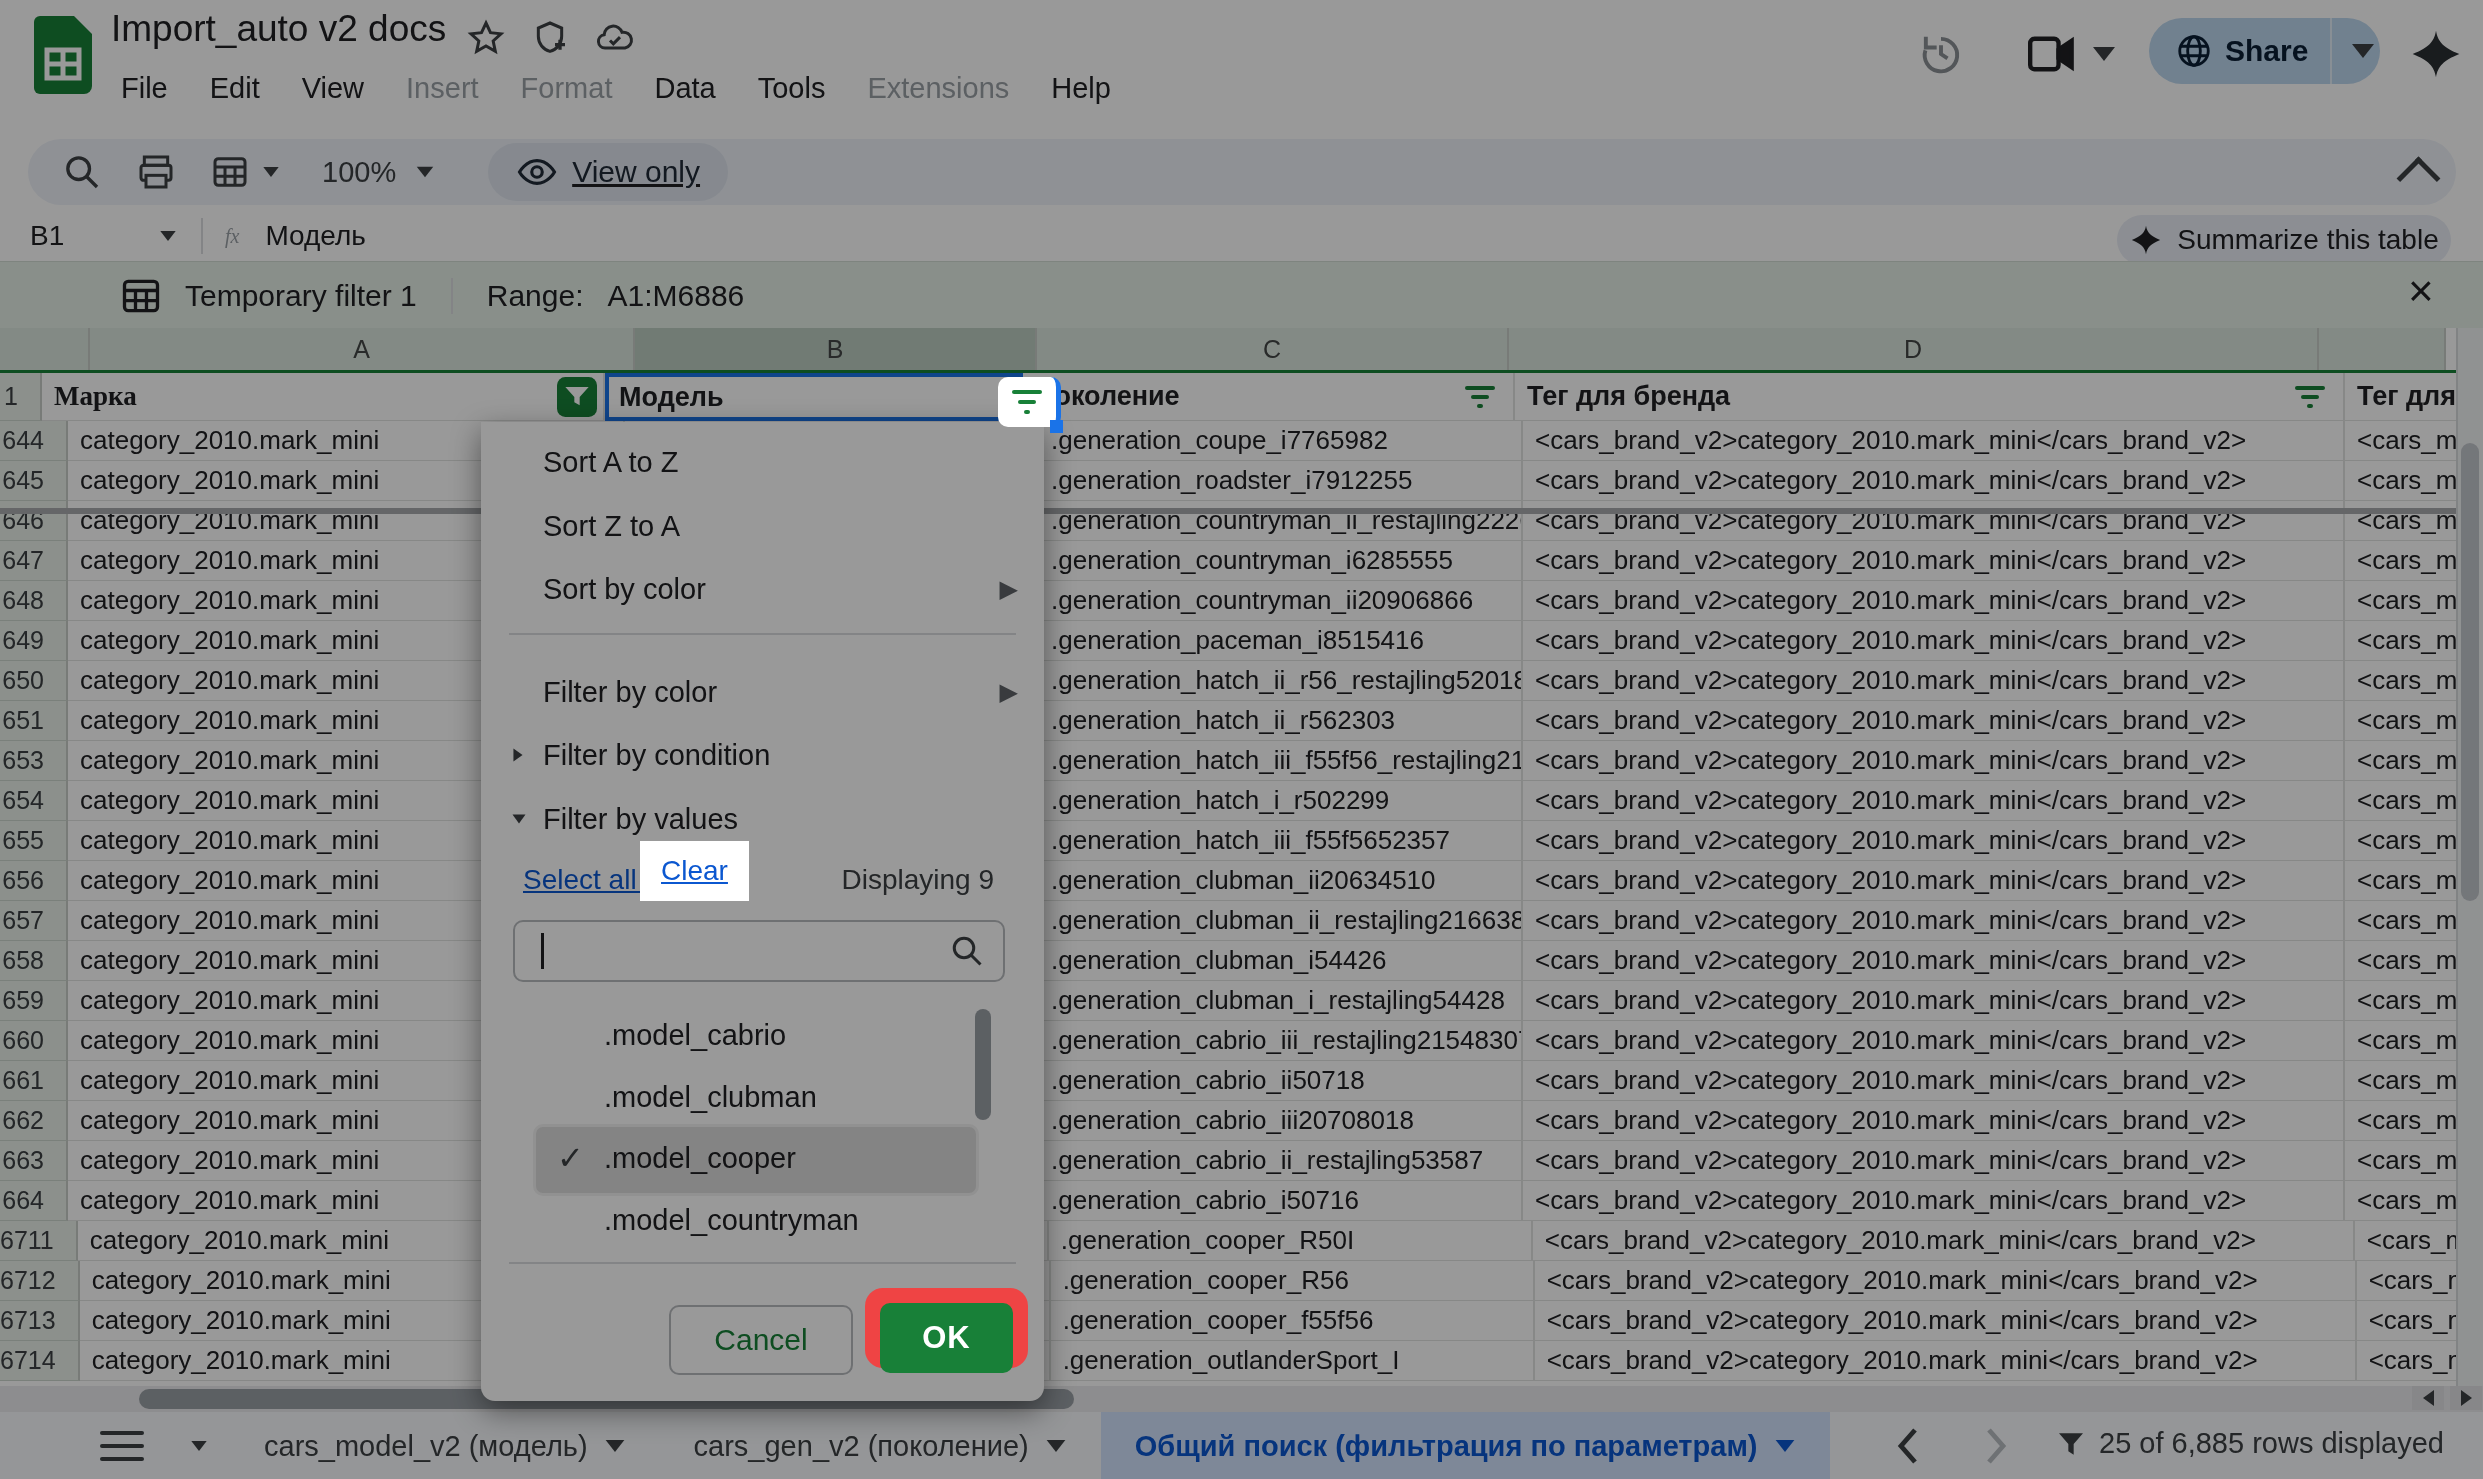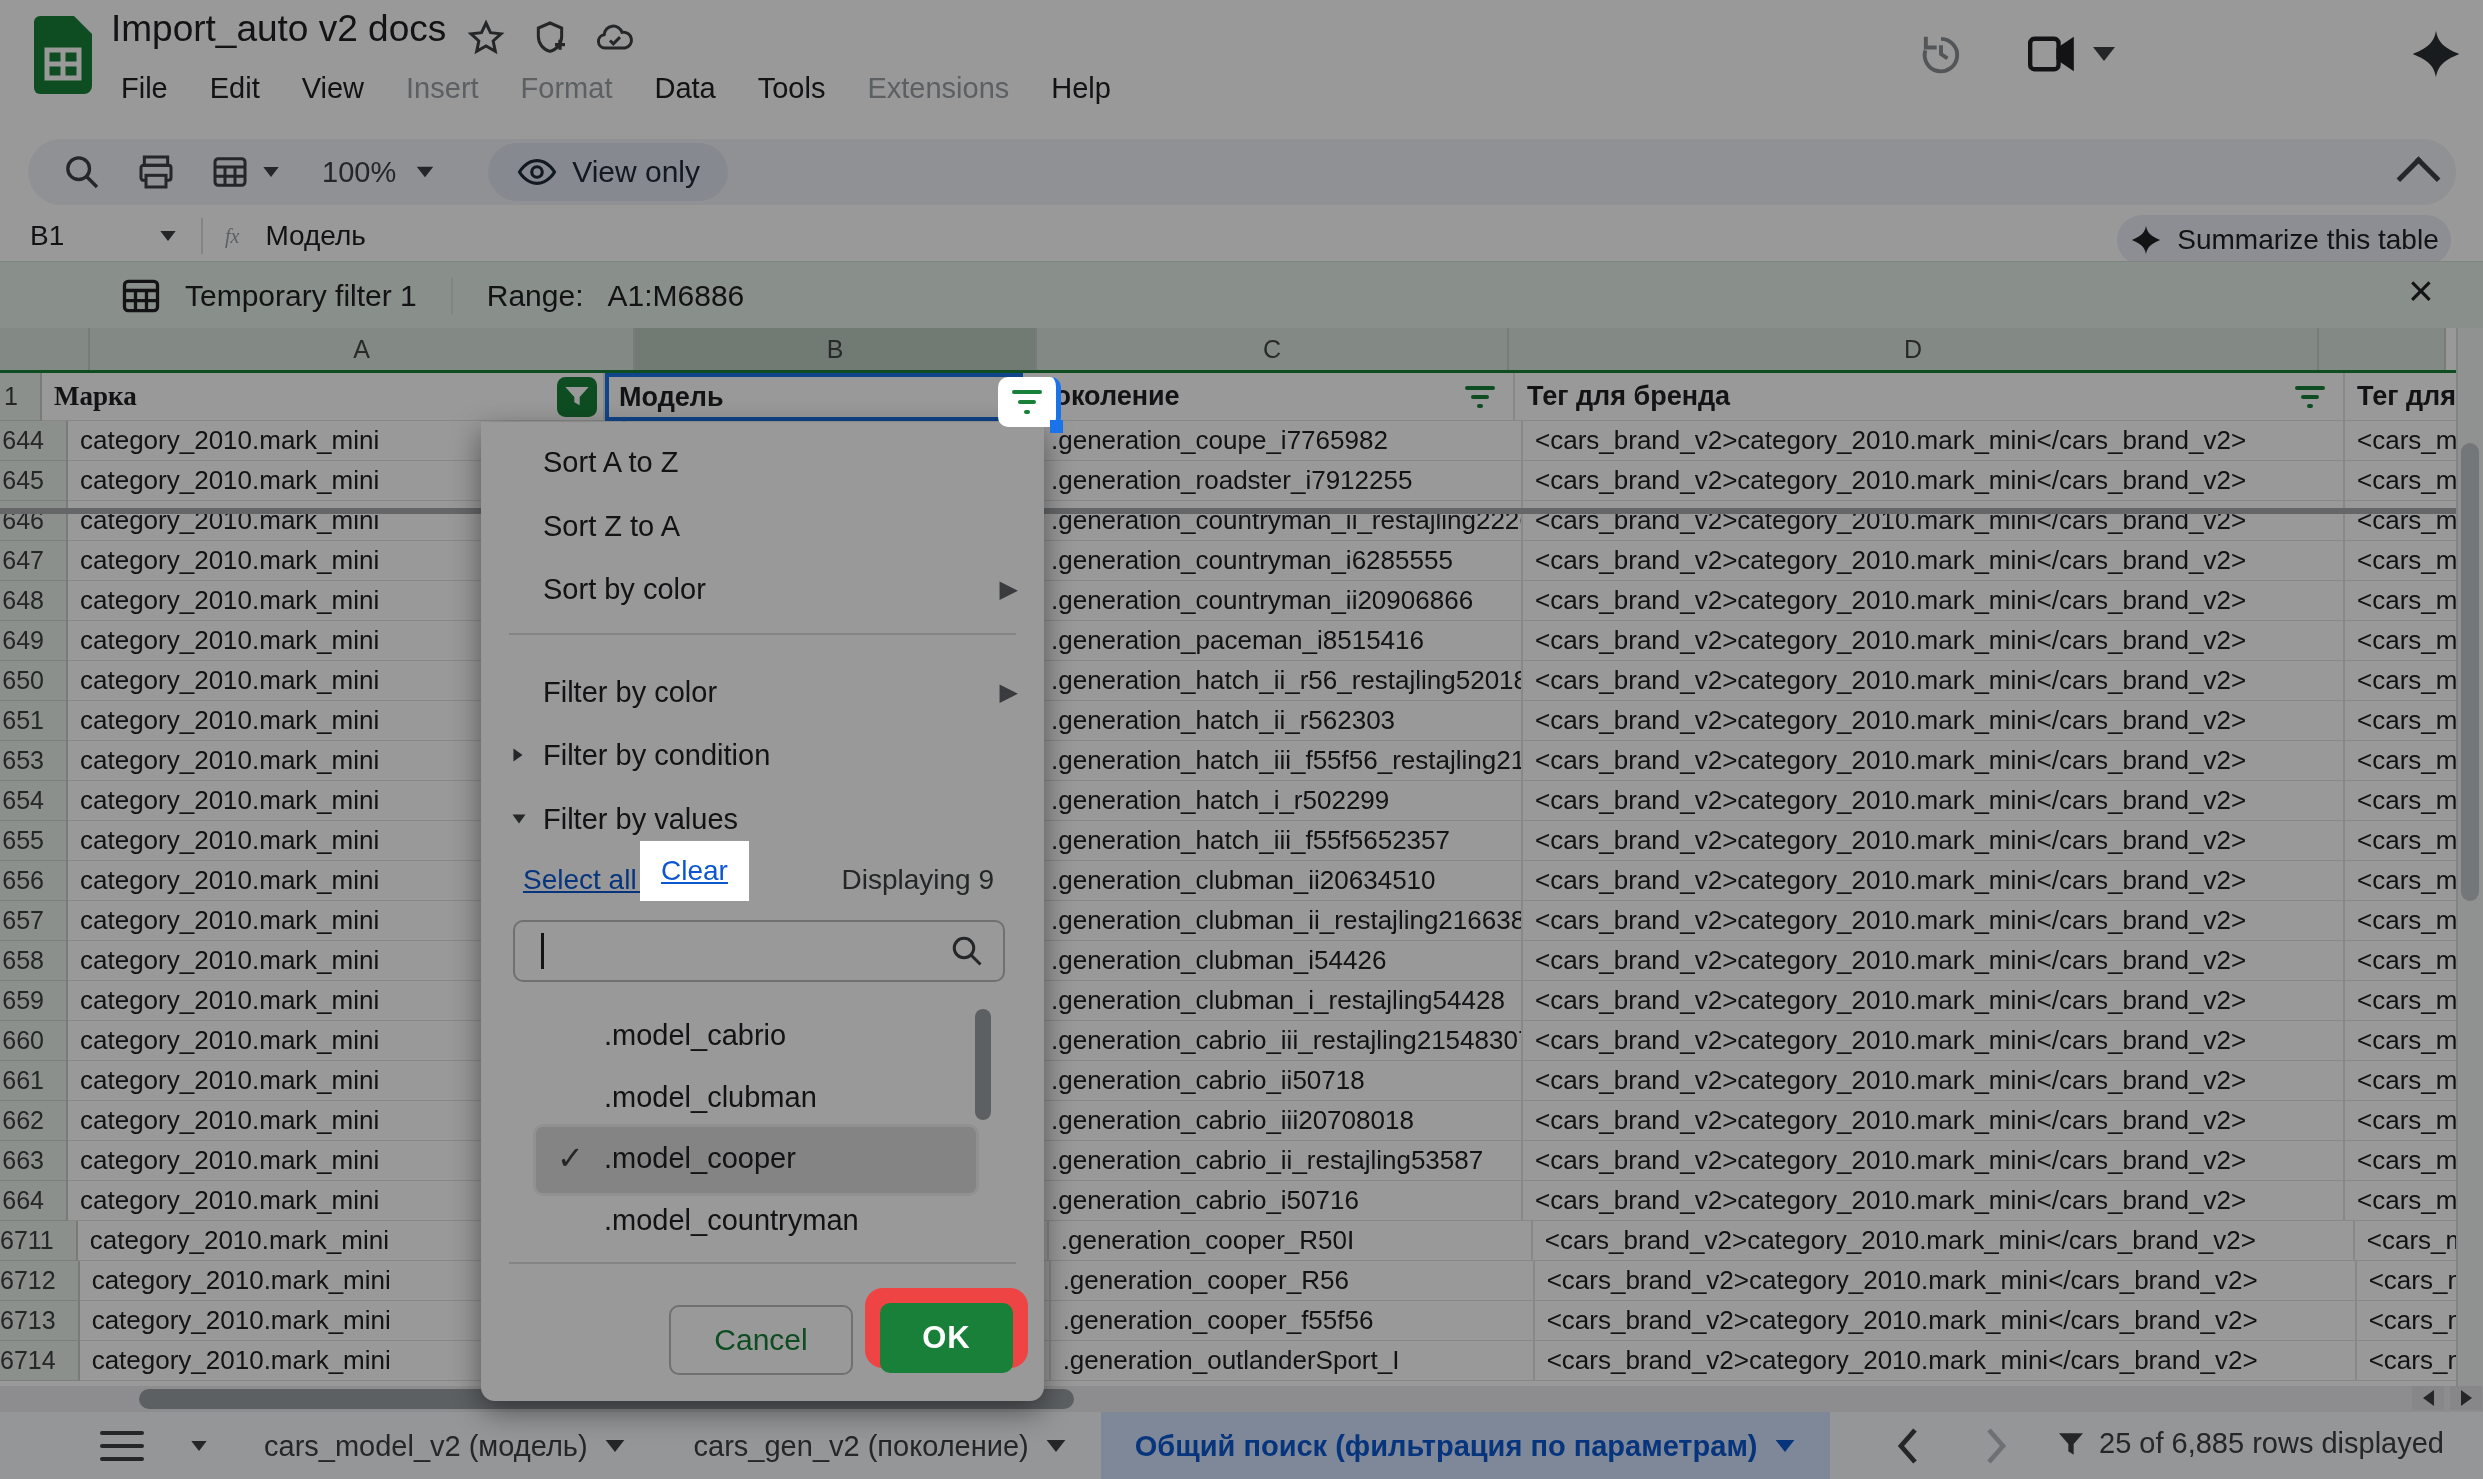--- a/index.html
+++ b/index.html
@@ -18,21 +18,21 @@
   #camera-btn{left:2025px;top:30px;}
   .caret{display:inline-block;width:0;height:0;border-left:11px solid transparent;border-right:11px solid transparent;border-top:14px solid #3c4043;vertical-align:middle;}
   #share-pill{left:2149px;top:18px;width:231px;height:66px;background:#bcd7ee;border-radius:33px;display:flex;align-items:center;}
   #share-pill .lbl{font-size:30px;font-weight:600;color:#0a1e35;margin-left:12px;}
   #share-sep{width:2px;height:66px;background:#e3eef8;margin-left:22px;}
   #gemini-btn{left:2408px;top:26px;}
   
   #toolbar{left:28px;top:139px;width:2428px;height:66px;background:#eef2f9;border-radius:33px;display:flex;align-items:center;}
   .tool{margin-left:34px;color:#3c4043;display:flex;align-items:center;gap:10px;}
   #zoom-ctl{font-size:29px;color:#3c4043;margin-left:40px;display:flex;align-items:center;gap:18px;}
-  #viewonly-pill{margin-left:52px;height:58px;background:#dfe5ee;border-radius:29px;display:flex;align-items:center;padding:0 28px;gap:14px;}
+  #viewonly-pill{margin-left:52px;height:58px;background:#dfe5ee;border-radius:29px;display:flex;align-items:center;padding:0 28px;gap:14px;text-decoration:underline;}
   #viewonly-pill span{font-size:30px;color:#202a37;}
   #collapse-btn{left:2383px;top:145px;width:70px;height:56px;display:flex;align-items:center;justify-content:center;}
   .chev-up{width:26px;height:26px;border-left:5px solid #3c4043;border-top:5px solid #3c4043;transform:rotate(45deg);margin-top:10px;}
   
   #formulabar{left:0;top:211px;width:2484px;height:50px;background:#fff;display:flex;align-items:center;}
   #cellref{width:149px;margin-left:30px;display:flex;align-items:center;justify-content:space-between;font-size:28px;color:#202124;}
   .vsep{width:2px;height:36px;background:#dadce0;margin:0 22px;}
   #fx{font-family:"Liberation Serif",serif;font-style:italic;font-size:20px;color:#9aa0a6;}
   #fx-value{font-size:28px;color:#202124;margin-left:26px;}
   #summarize-pill{left:2117px;top:215px;width:334px;height:50px;background:#e9edf6;border-radius:25px;display:flex;align-items:center;justify-content:center;gap:14px;font-size:28px;color:#202124;}
@@ -166,20 +166,30 @@
         <path d="M5 4v5h5"></path>
         <path d="M12 8v4l3 2"></path>
     </svg>
     <div id="camera-btn" class="abs" style="display:flex;align-items:center;gap:14px;">
       <svg width="54" height="48" viewBox="0 0 24 22" fill="none" stroke="#202124" stroke-width="2">
         <rect x="2" y="4" width="13" height="14" rx="2"></rect>
           <path d="M15 9l6-4v12l-6-4z" fill="#202124"></path>
       </svg>
       <span class="caret"></span>
     </div>
+    <div id="share-pill" class="abs">
+      <svg style="margin-left:26px" width="38" height="38" viewBox="0 0 24 24" fill="none" stroke="#0a1e35" stroke-width="1.8">
+        <circle cx="12" cy="12" r="9"></circle>
+          <ellipse cx="12" cy="12" rx="4" ry="9"></ellipse>
+          <path d="M3.5 9h17M3.5 15h17"></path>
+      </svg>
+      <span class="lbl">Share</span>
+      <div id="share-sep"></div>
+      <span class="caret" style="margin-left:20px"></span>
+    </div>
     <svg id="gemini-btn" class="abs" width="56" height="56" viewBox="0 0 24 24">
       <path d="M12 2c.8 4.8 3.2 7.2 10 10-6.8 2.8-9.2 5.2-10 10-.8-4.8-3.2-7.2-10-10 6.8-2.8 9.2-5.2 10-10z" fill="#2b2f33"></path>
     </svg>
   </div>
 
   <div id="toolbar" class="abs">
     <svg class="tool" width="40" height="40" viewBox="0 0 24 24" fill="none" stroke="#3c4043" stroke-width="2">
       <circle cx="10" cy="10" r="6.5"></circle>
         <path d="M15 15l6 6"></path>
     </svg>

